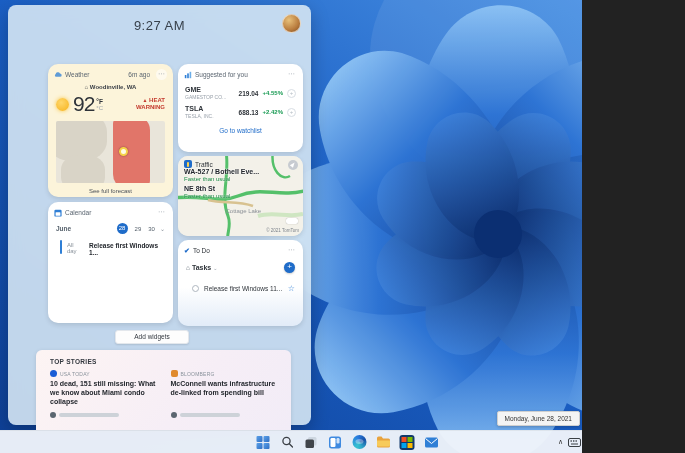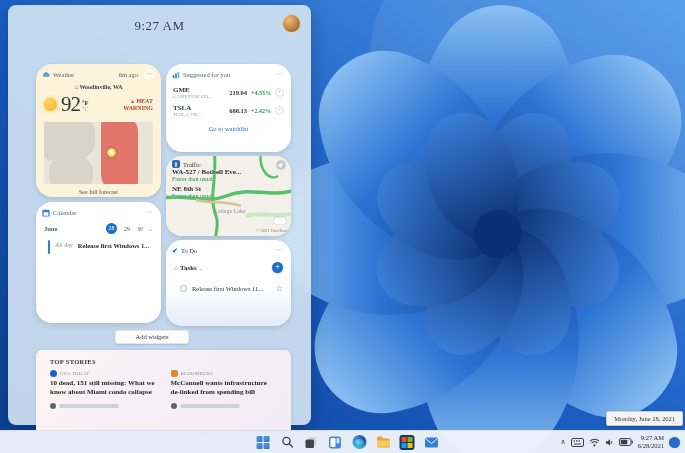--- a/index.html
+++ b/index.html
@@ -1,38 +1,38 @@
 <!DOCTYPE html>
 <html><head>
 <meta charset="utf-8">
 <style>
   * { margin:0; padding:0; box-sizing:border-box; }
   html,body { background:#222; }
   #screen {
-    position:relative; width:685px; height:453px; overflow:hidden;
-    font-family:Liberation Serif, serif; -webkit-font-smoothing:antialiased;
+    position:relative; width:582px; height:453px; overflow:hidden;
+    font-family:Liberation Sans, sans-serif; -webkit-font-smoothing:antialiased;
   }
   .abs { position:absolute; }
   svg { display:block; }
 
   
   #panel {
     left:8px; top:5px; width:303px; height:420px; border-radius:8px;
     background:rgba(213,229,243,0.90); backdrop-filter:blur(8px);
     box-shadow:0 6px 18px rgba(0,0,0,0.25);
   }
   #panel-time { left:0; right:0; top:13px; text-align:center; font-size:13px; color:#38414b; letter-spacing:.5px; }
   #avatar { right:10px; top:9px; width:19px; height:19px; border-radius:50%;
     background:radial-gradient(circle at 35% 30%, #e8c07a, #b97c3e 60%, #7a4a1f);
     border:1px solid rgba(255,255,255,.6); cursor:pointer; }
   #searchbar { left:28px; top:35px; width:246px; height:15px; background:#fff; border-radius:4px;
     box-shadow:0 1px 2px rgba(0,0,0,.15); display:flex; align-items:center; padding:0 6px; gap:4px; }
   #searchbar input { border:none; outline:none; flex:1; font-size:7px; color:#555; background:transparent; font-family:inherit;}
 
-  .card { position:absolute; border-radius:16px; background:#fff; box-shadow:0 2px 5px rgba(0,0,0,.12); overflow:hidden; }
+  .card { position:absolute; border-radius:10px; background:#fff; box-shadow:0 2px 5px rgba(0,0,0,.12); overflow:hidden;margin-left:12px; }
   .card-head { display:flex; align-items:center; gap:3px; padding:5px 6px 3px 6px; font-size:6.5px; color:#5a6570; }
   .menu-dots { margin-left:auto; width:11px; height:11px; border-radius:50%; background:rgba(255,255,255,.55);
     color:#8a939c; font-size:7px; line-height:10px; text-align:center; cursor:pointer; }
 
   
   #weather { left:28px; top:59px; width:125px; height:133px; background:#fcf4da; }
   #weather .loc { text-align:center; font-size:6px; color:#3a3f46; font-weight:bold; margin-top:1px;}
   #w-main { display:flex; align-items:center; padding:2px 8px 3px 8px; }
   #sun { width:13px; height:13px; border-radius:50%; background:radial-gradient(circle at 40% 35%, #ffd76b, #f6b21b); box-shadow:0 0 4px #f7c94c; }
   #temp { font-size:21px; color:#2e3339; margin-left:4px; letter-spacing:-1px;}

